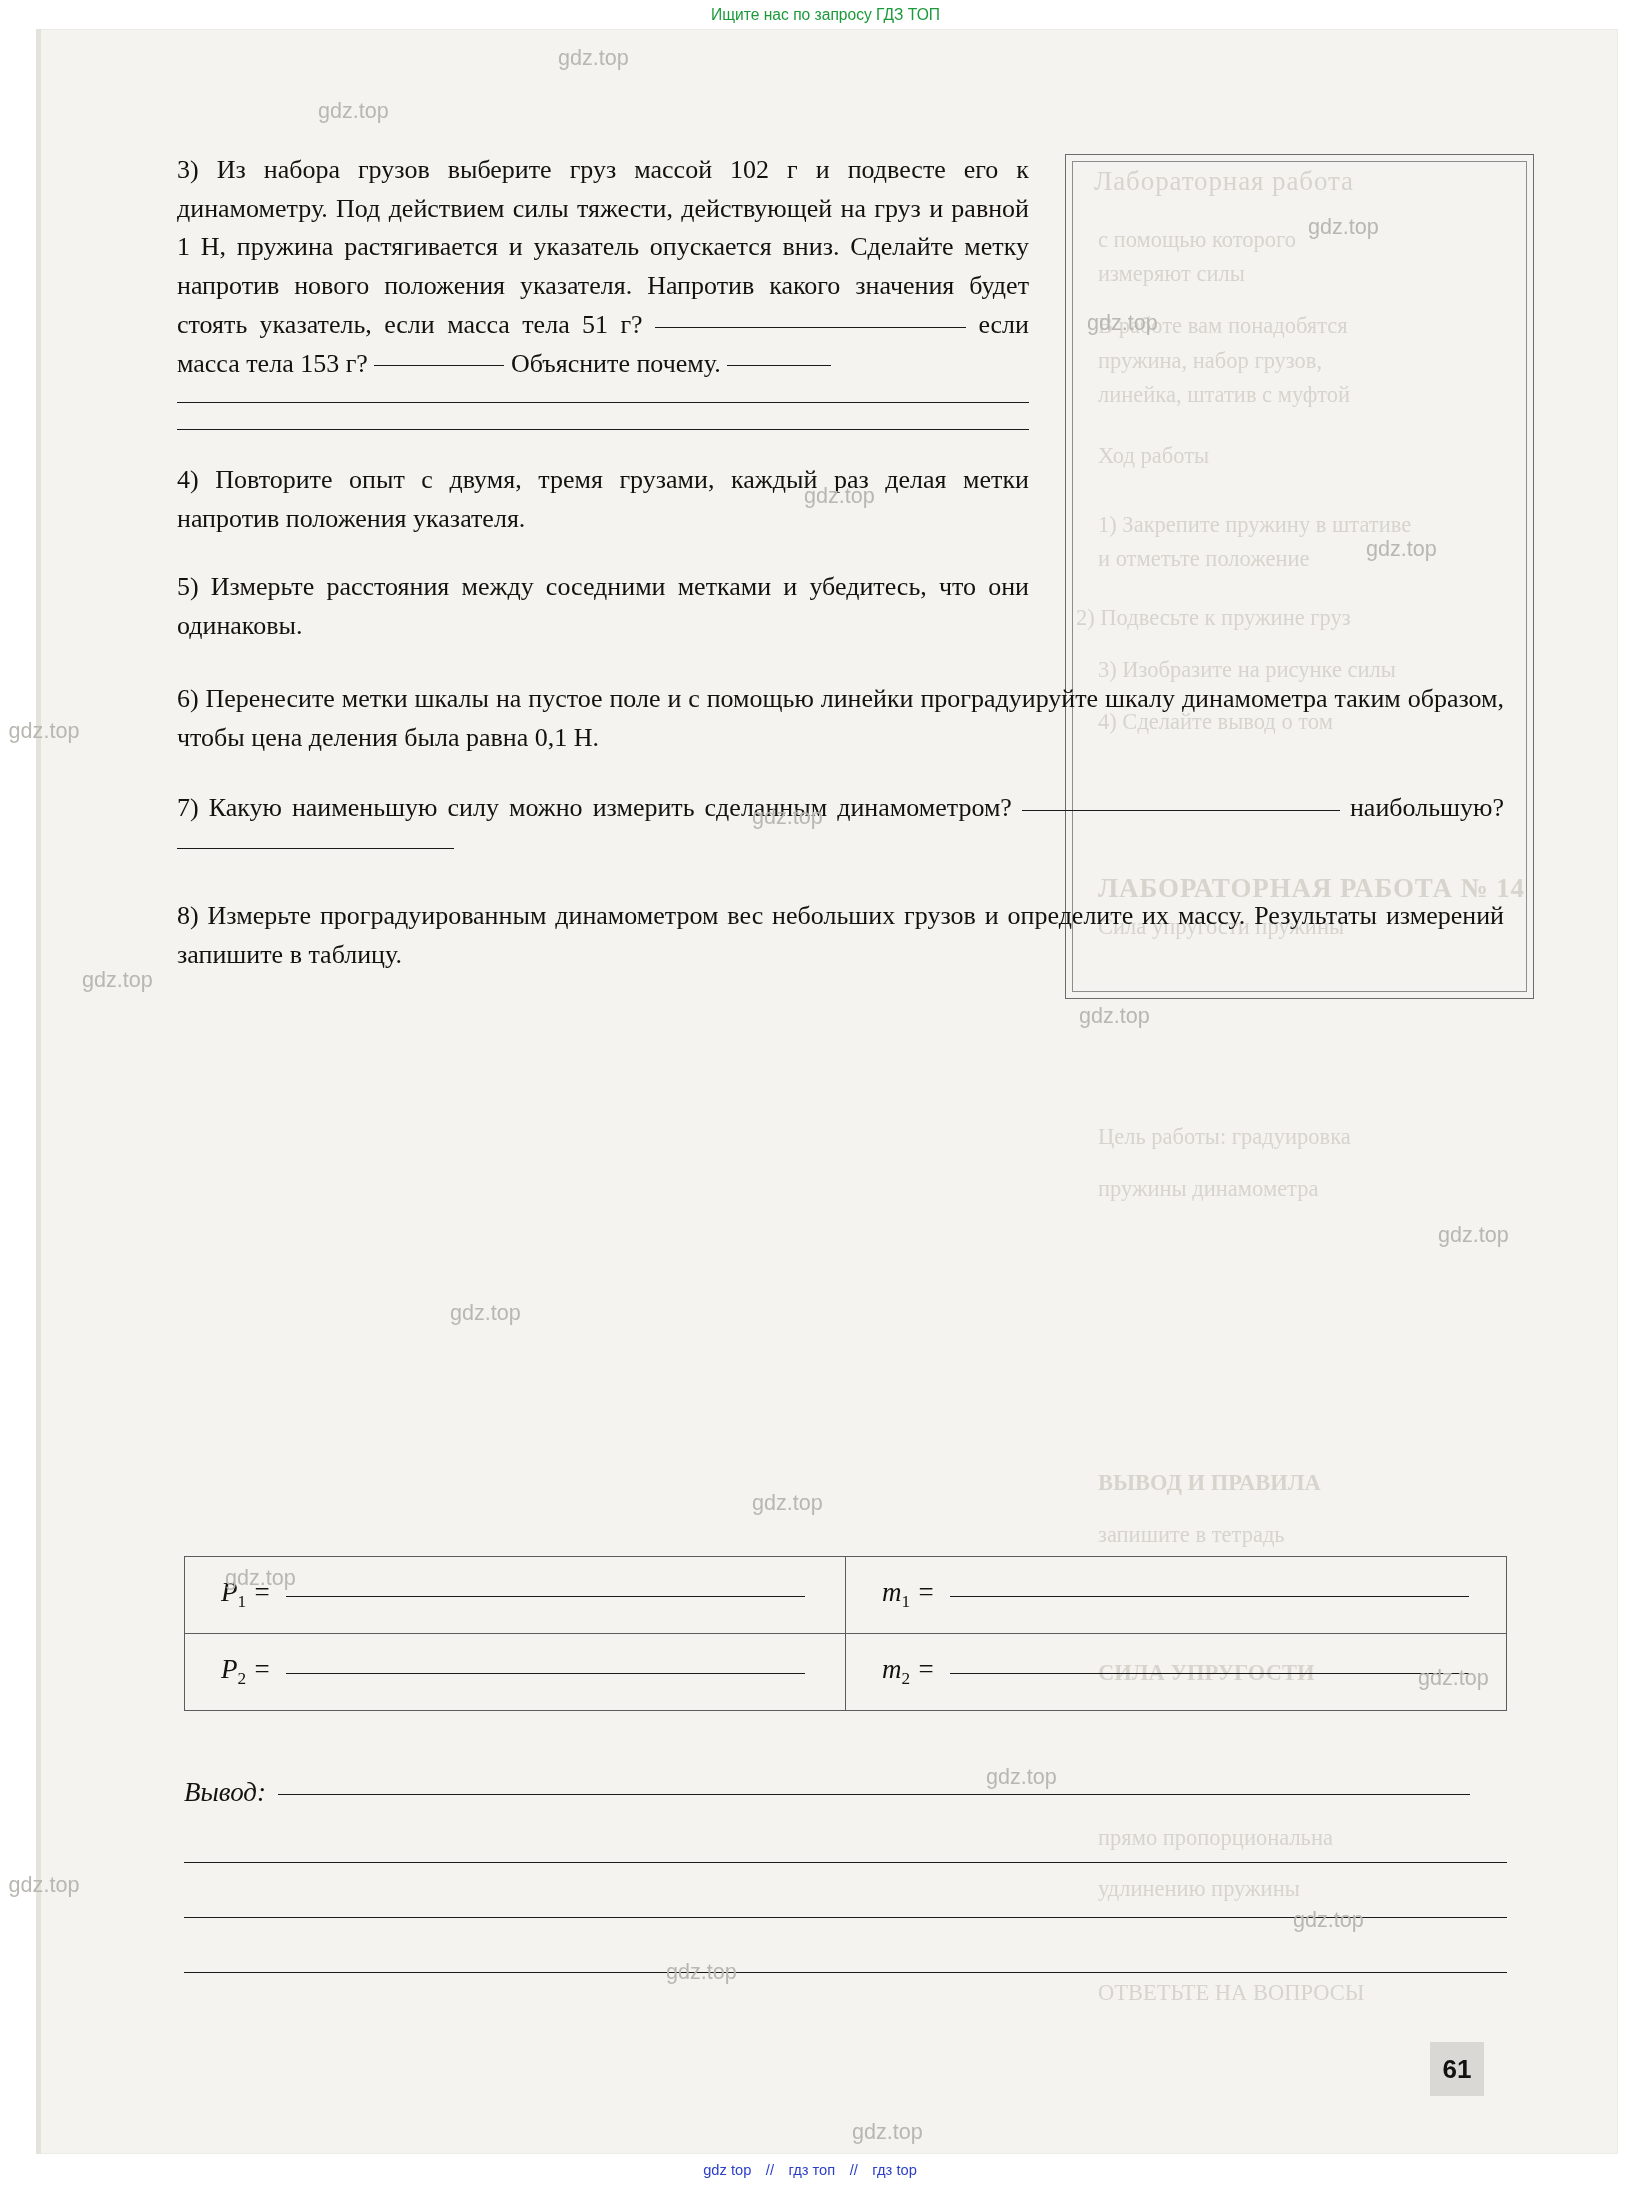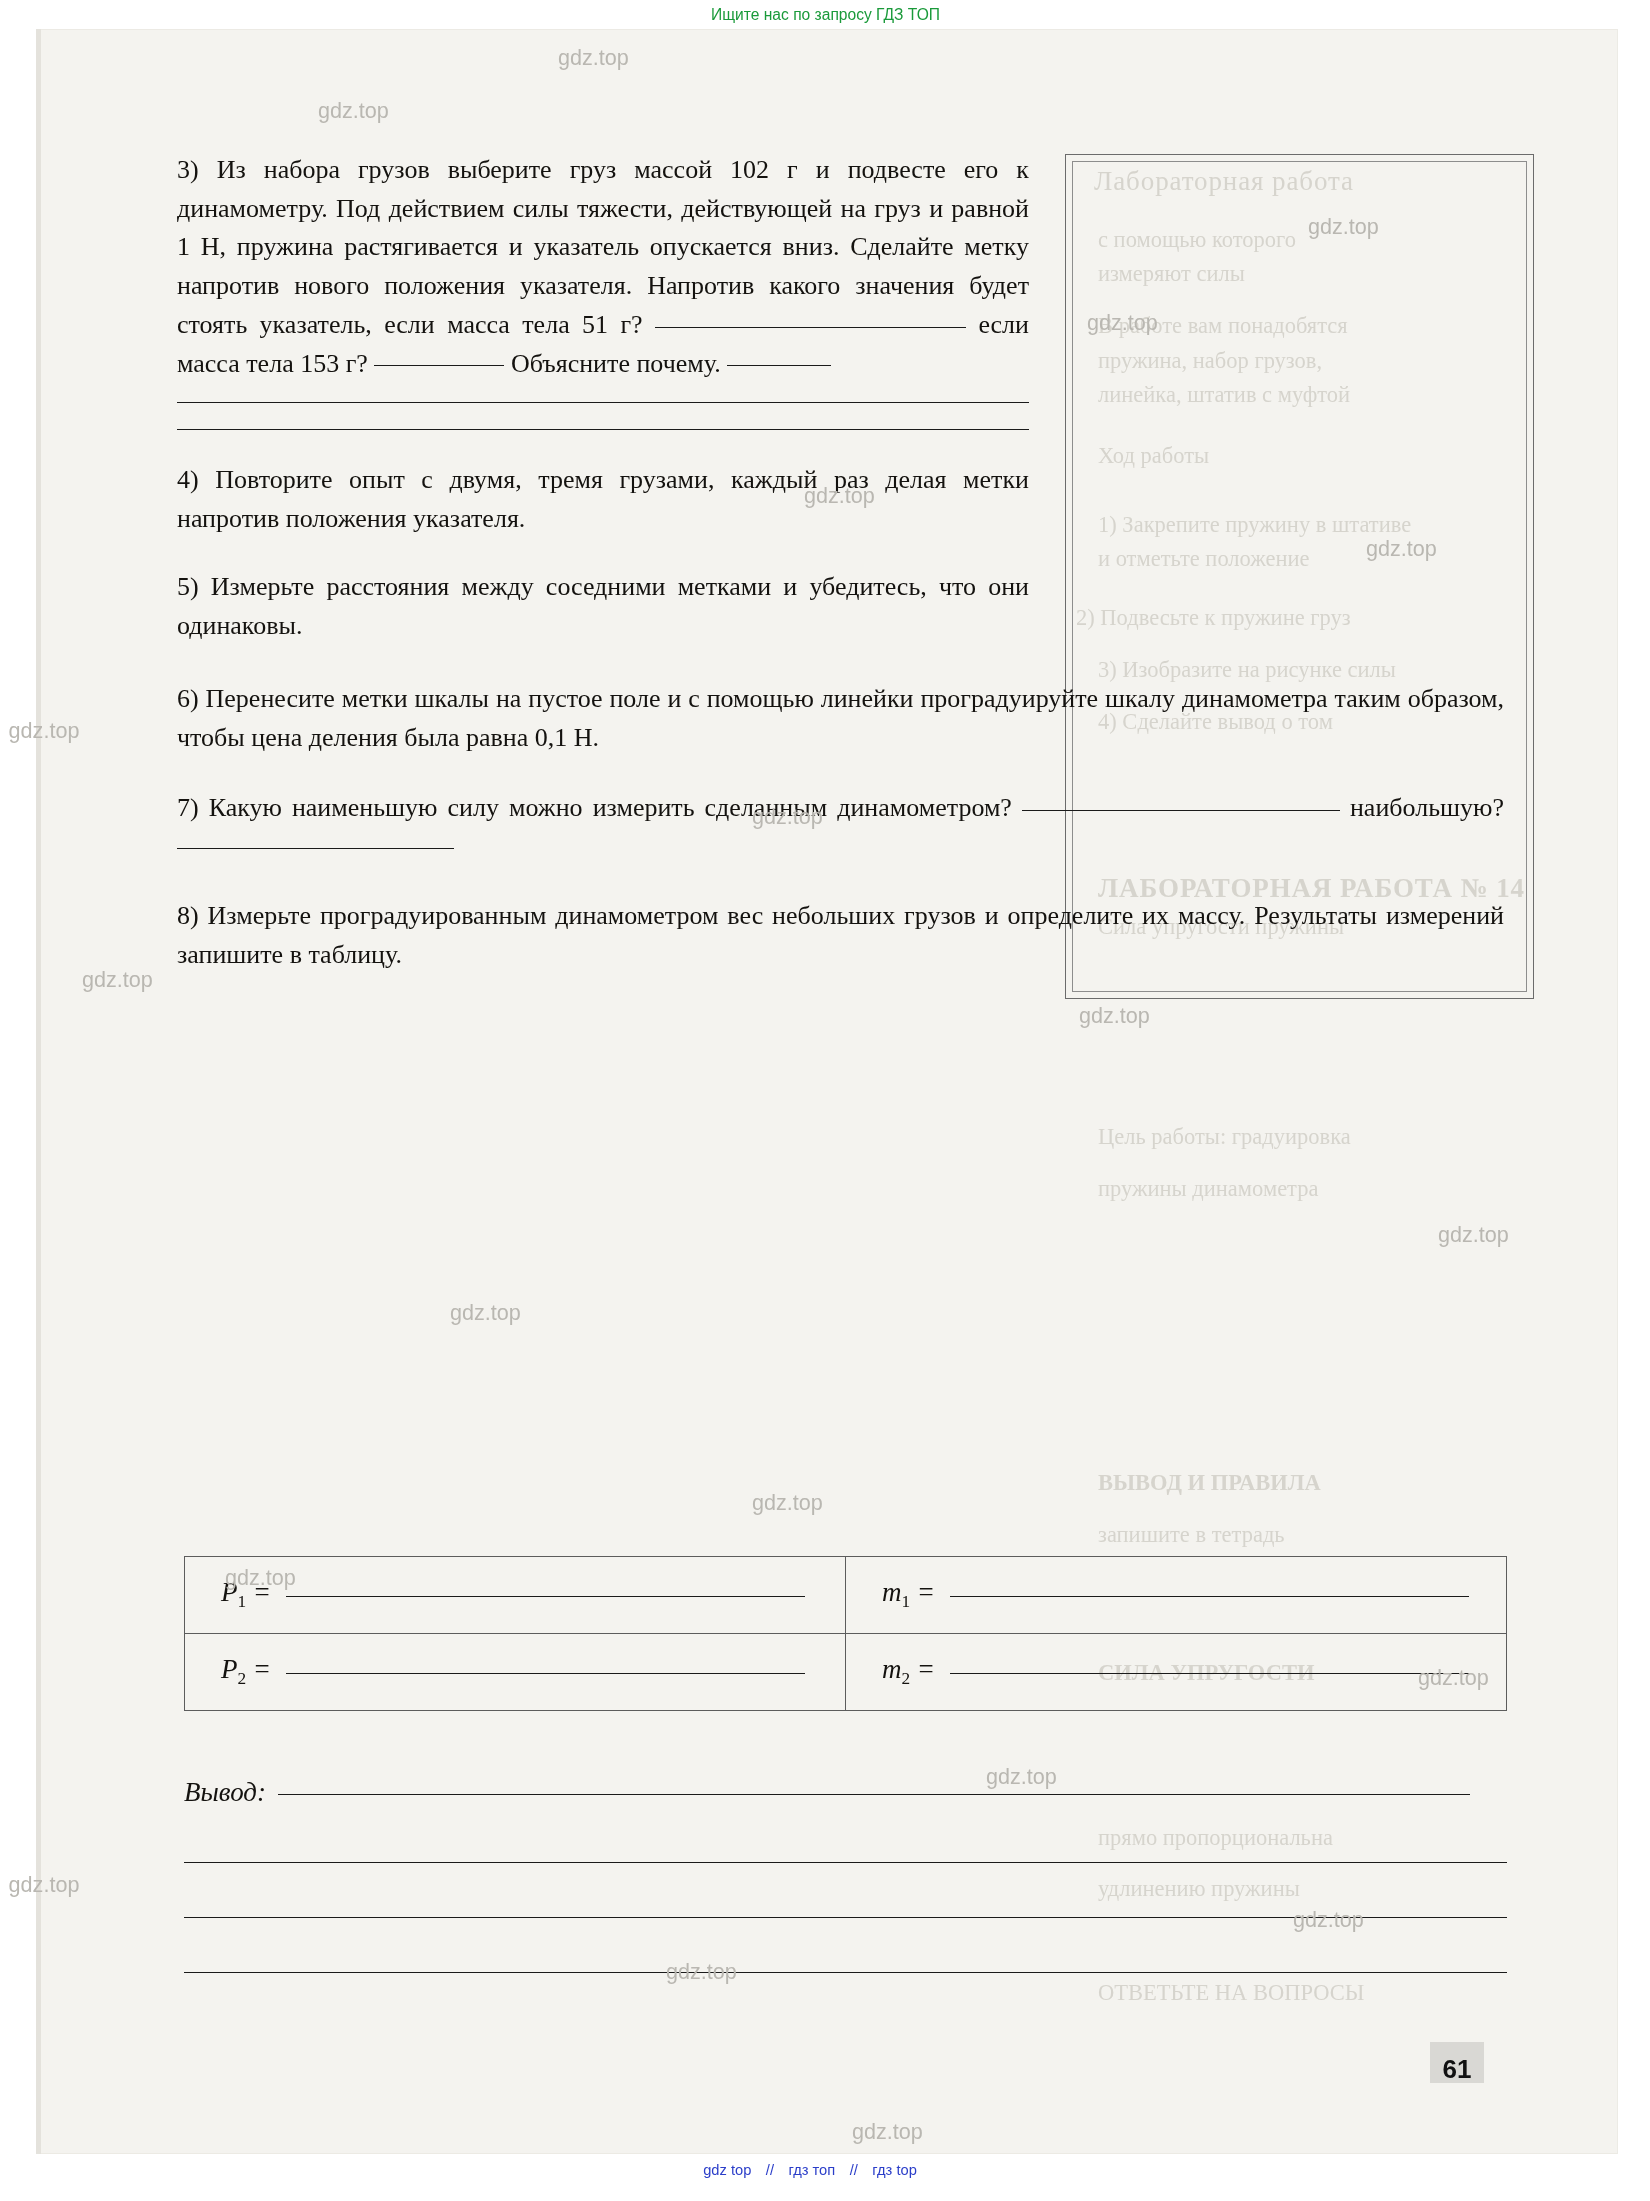--- a/index.html
+++ b/index.html
@@ -156,21 +156,21 @@
     height: 0;
     margin-top: 54px;
   }
 
   
   .page-number {
     position: absolute;
     left: 1430px;
     top: 2042px;
     width: 54px;
-    height: 41px;
+    height: 54px;
     background: #d9d8d4;
     font-family: "Liberation Sans", sans-serif;
     font-weight: bold;
     font-size: 26px;
     color: #111;
     text-align: center;
     line-height: 54px;
   }
 
   

